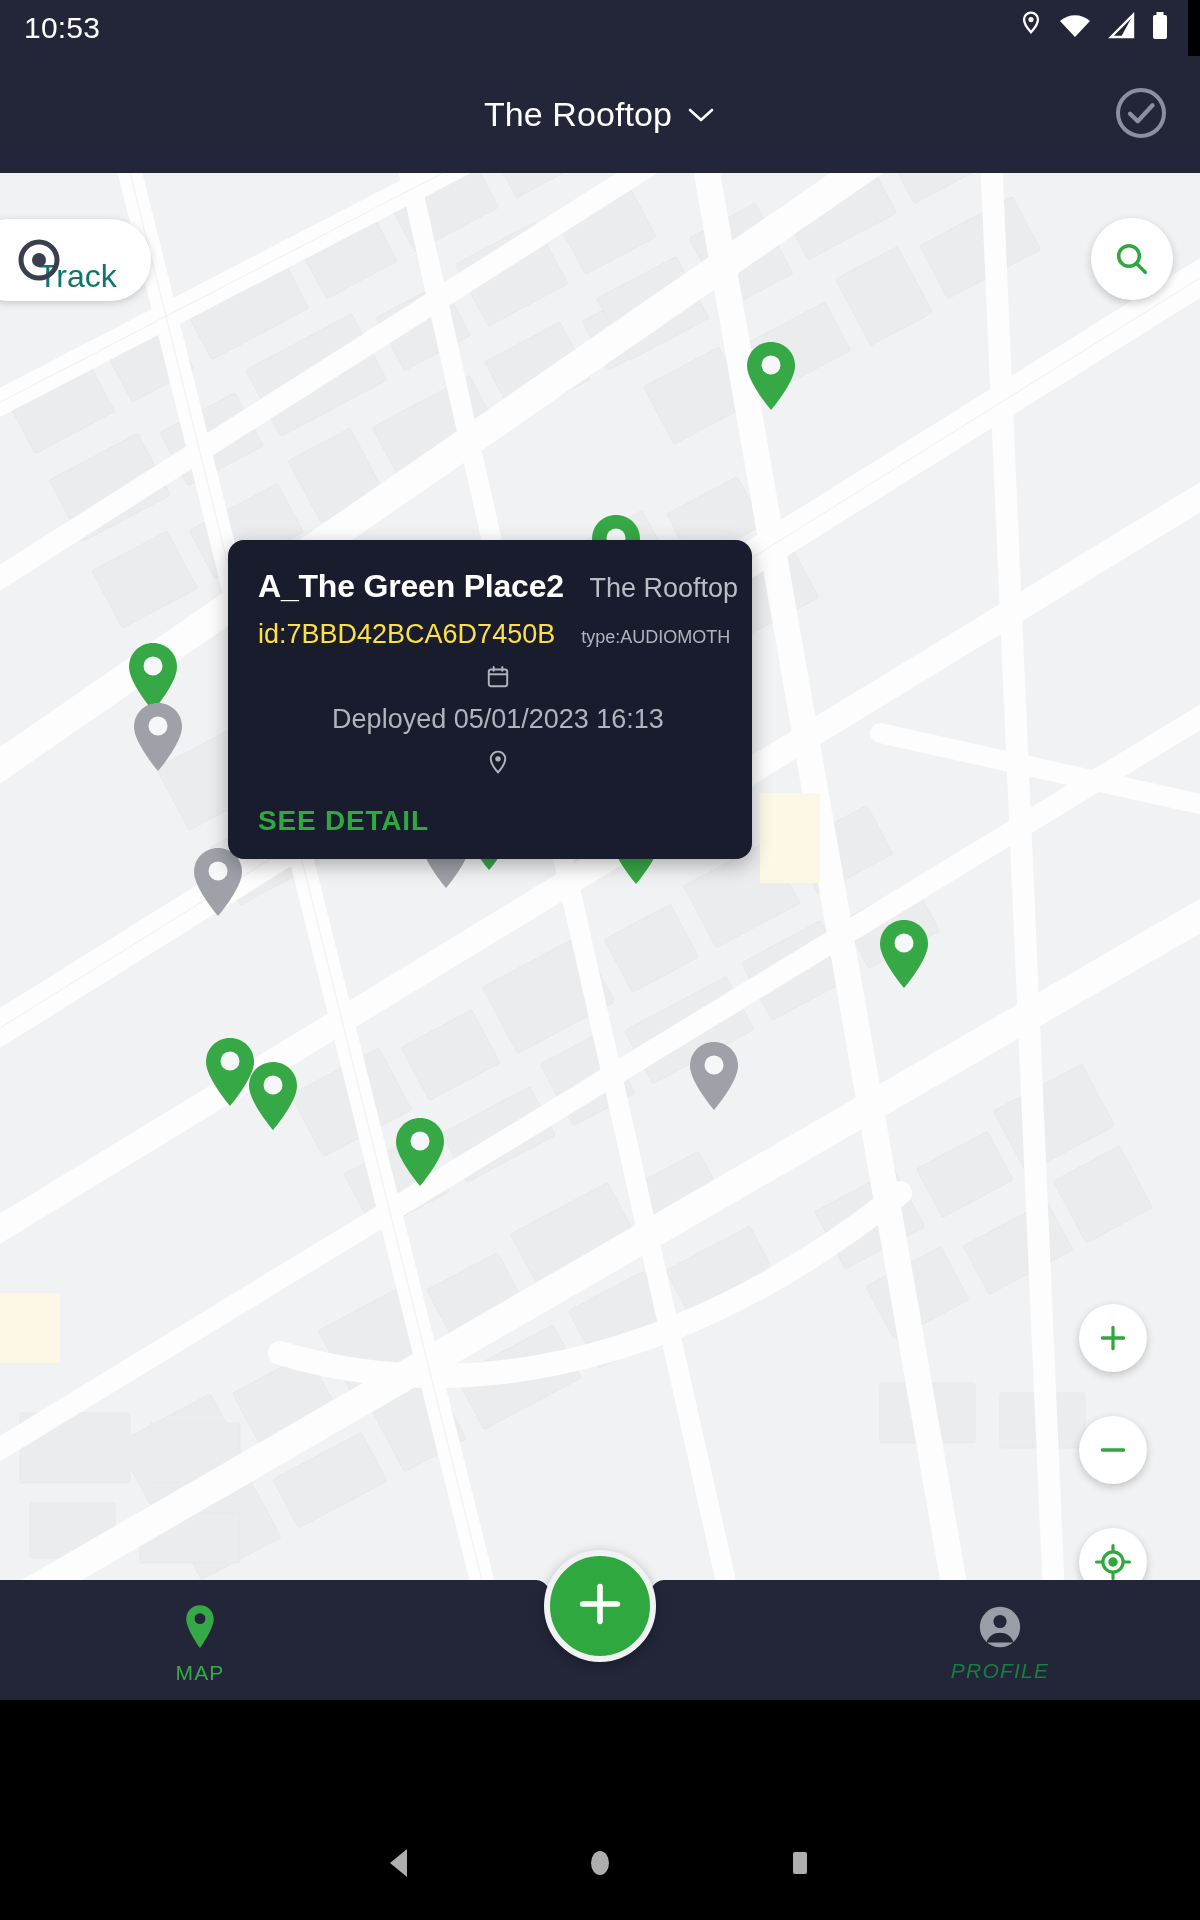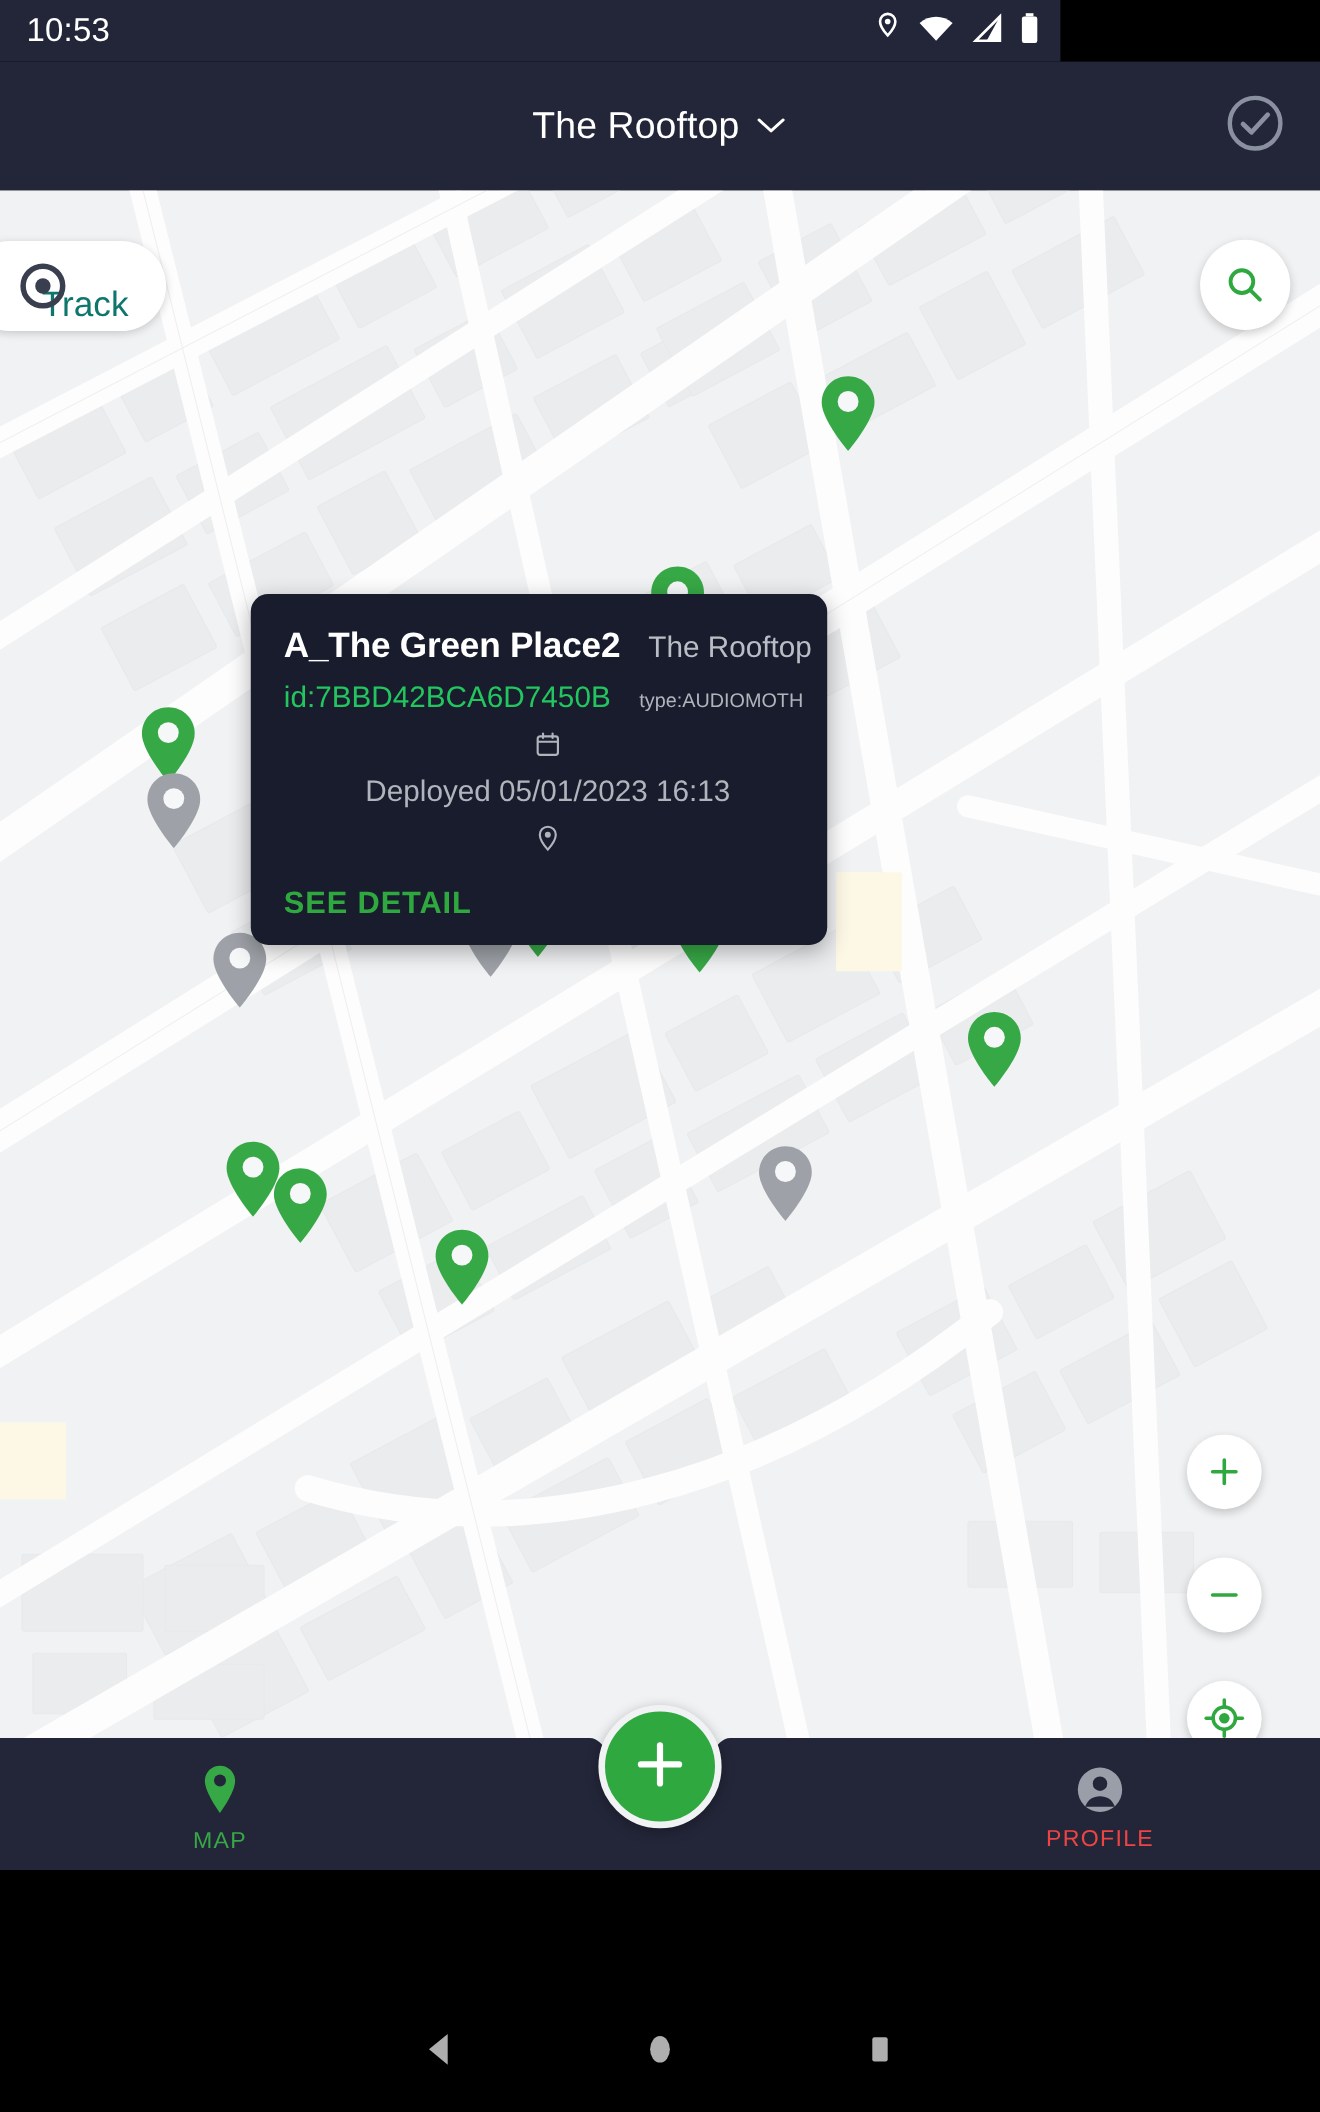--- a/index.html
+++ b/index.html
@@ -7,21 +7,21 @@
   body {
     font-family:"Liberation Sans", sans-serif;
     background:#000;
     overflow:hidden;
     position:relative;
   }
   #app { position:absolute; inset:0; width:1200px; height:1920px; }
 
   
   .statusbar{
-    position:absolute; top:0; left:0; width:964px; height:56px;
+    position:absolute; top:0; left:0; width:1188px; height:56px;
     background:#232639; display:flex; align-items:center;
     padding:0 18px 0 24px; z-index:40;
   }
   .clock{ color:#fff; font-size:30px; letter-spacing:.2px; }
   .status-icons{ margin-left:auto; display:flex; align-items:center; gap:14px; }
   .sicon{ display:block; }
 
   
   .appbar{
     position:absolute; top:56px; left:0; width:1200px; height:117px;
@@ -72,21 +72,21 @@
     position:absolute; left:228px; top:367px;
     width:524px; border-radius:16px;
     background:#181c2c; z-index:20;
     padding:28px 14px 22px 30px;
     box-shadow:0 6px 20px rgba(0,0,0,.3);
   }
   .card-row-1{ display:flex; align-items:baseline; justify-content:space-between; }
   .card-title{ color:#fff; font-size:32px; font-weight:700; letter-spacing:-.2px; }
   .card-site{ color:#b9bdc6; font-size:27px; }
   .card-row-2{ display:flex; align-items:baseline; gap:26px; margin-top:14px; }
-  .card-id{ color:#22c55e; font-size:27px; }
+  .card-id{ color:#fde047; font-size:27px; }
   .card-type{ color:#b0b4bd; font-size:18px; }
   .card-meta{ display:flex; align-items:center; gap:14px; margin-top:14px;flex-direction:column; }
   .card-meta-text{ color:#b0b4bd; font-size:27px; }
   .see-detail-wrap{ display:flex; margin-top:30px; }
   .see-detail{
     color:#2fa83f; font-size:28px; font-weight:700; letter-spacing:.8px;
     cursor:pointer; background:none; border:none; font-family:inherit;
   }
 
   
@@ -96,21 +96,21 @@
   .nav-items{
     position:absolute; inset:0; display:flex; align-items:center; z-index:2;
   }
   .nav-item{
     flex:1; display:flex; flex-direction:column; align-items:center; gap:6px;
     cursor:pointer; padding-top:8px;text-align:center;
   }
   .nav-item.spacer{ pointer-events:none; }
   .nav-label{ font-size:21px; letter-spacing:1.2px; }
   .nav-label.active{ color:#37a846; }
-  .nav-label.inactive{ color:#ef4444; }
+  .nav-label.inactive{ color:#15803d;font-style:italic; }
   .fab{
     position:absolute; left:50%; transform:translateX(-50%);
     bottom:38px; width:112px; height:112px; border-radius:50%;
     background:#2fa83f; display:flex; align-items:center; justify-content:center;
     box-shadow:0 3px 12px rgba(0,0,0,.28); cursor:pointer; z-index:31;
     border:6px solid #f1f2f4;
   }
 
   
   .android-nav{

